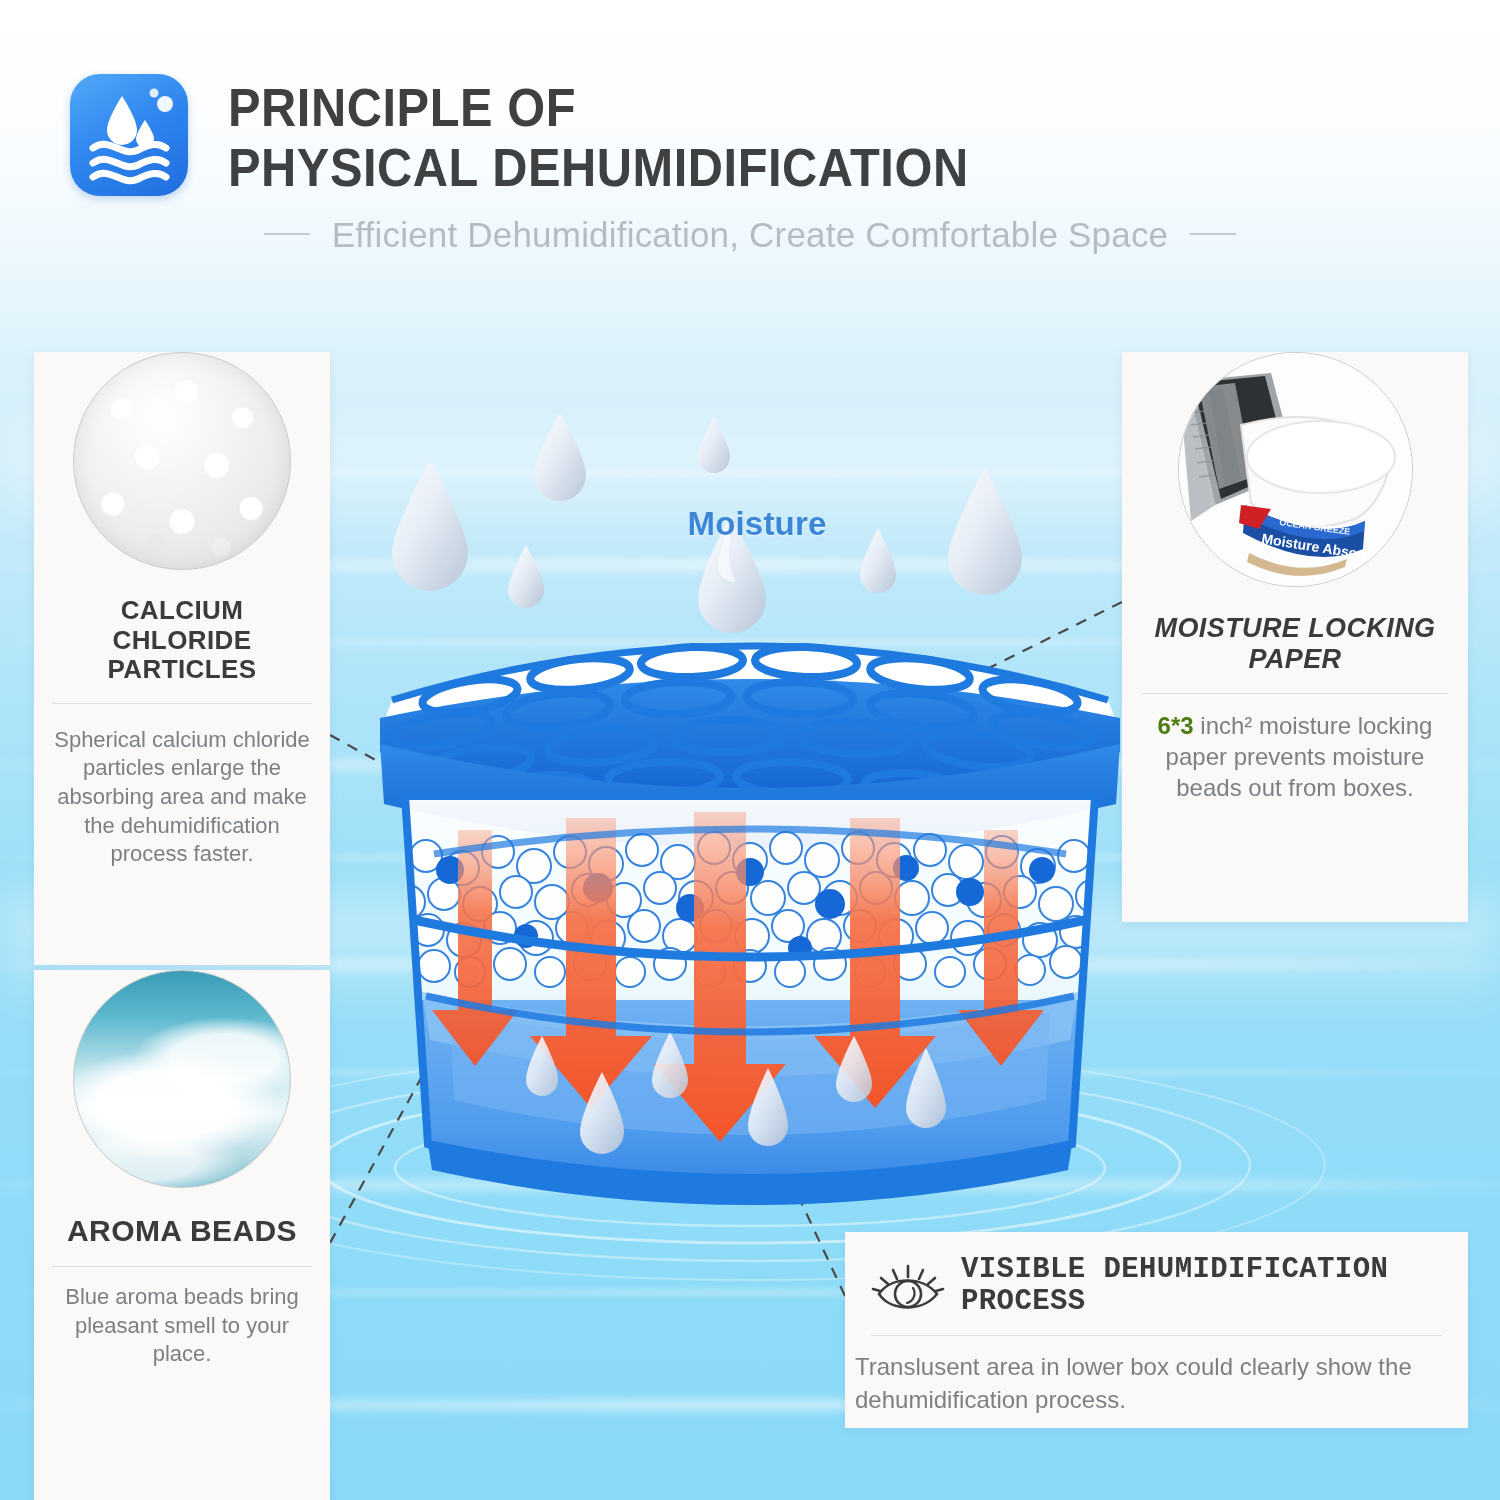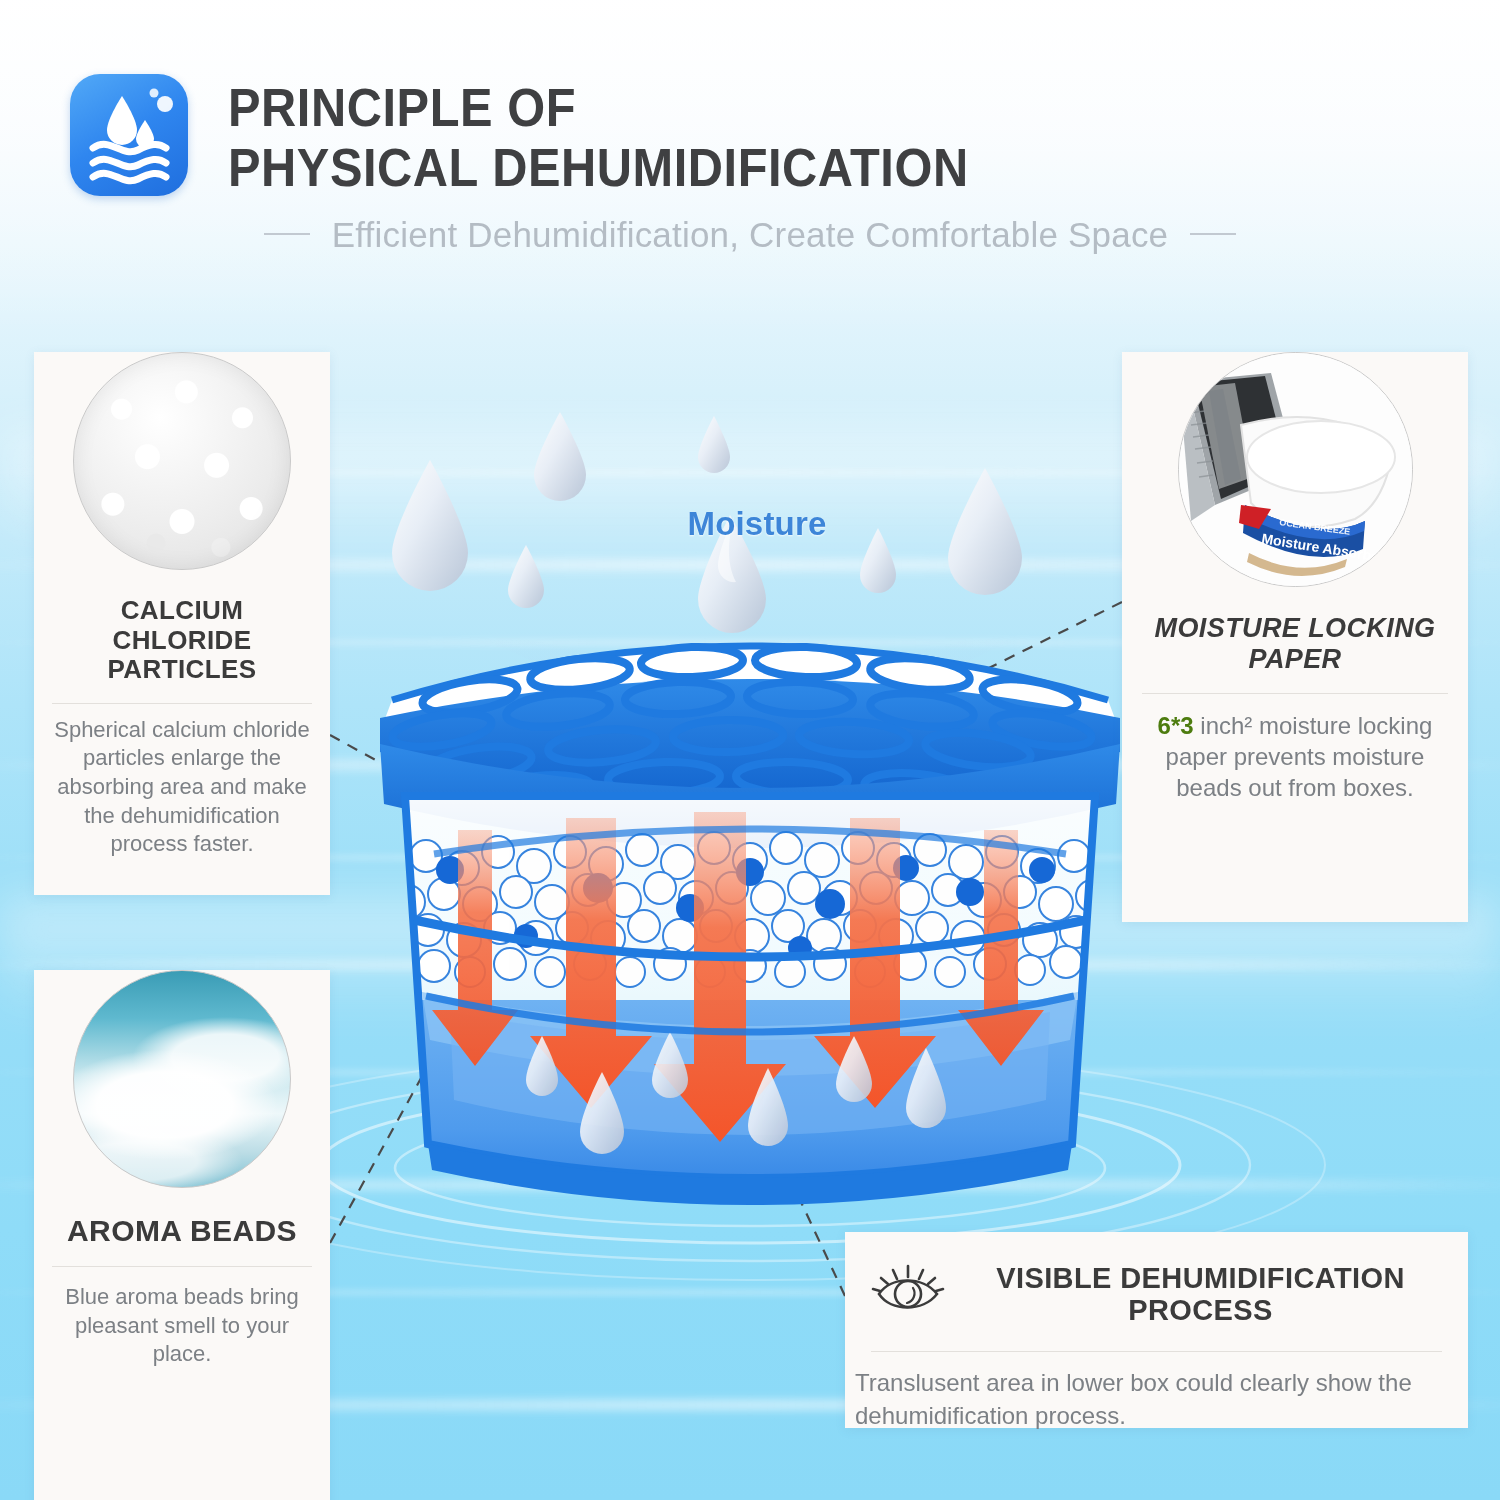--- a/index.html
+++ b/index.html
@@ -48,21 +48,21 @@
   .card{position:absolute;background:#fbf9f7;box-shadow:0 2px 10px rgba(70,120,160,.10);}
   .card .thumb{position:relative;margin:0 auto;border-radius:50%;overflow:hidden;
     border:1px solid #c9c9c9;}
   .card h3{margin:0;text-align:center;color:#3b3b3b;font-weight:bold;
     letter-spacing:.4px;line-height:1.14;}
   .rule{height:1px;background:#e3e0dc;}
   .card p{margin:0;text-align:center;color:#7c8085;line-height:1.3;}
   .card p b{color:#4d7c0f;font-weight:bold;}
 
   
-  #card-ccp{left:34px;top:352px;width:296px;height:543px;}
+  #card-ccp{left:34px;top:352px;width:296px;height:613px;}
   #card-ab {left:34px;top:970px;width:296px;height:583px;}
   #card-mlp{left:1122px;top:352px;width:346px;height:570px;}
   #card-vdp{left:845px;top:1232px;width:623px;height:196px;}
 
   
   .thumb-ccp{width:216px;height:216px;margin-top:24px;
     background:
       radial-gradient(circle at 22% 26%, #fff 0 10px, rgba(0,0,0,0) 11px),
       radial-gradient(circle at 52% 18%, #fff 0 11px, rgba(0,0,0,0) 12px),
       radial-gradient(circle at 78% 30%, #fff 0 10px, rgba(0,0,0,0) 11px),
@@ -376,21 +376,21 @@
 
         <path d="M98 744 Q420 812 742 744 L738 770 Q420 840 102 770 Z" fill="#1f7ae0"></path>
       </g>
     </svg>
   </div>
 
   <div class="card" id="card-ccp">
     <div class="thumb thumb-ccp"></div>
     <h3 style="margin:26px 22px 0;font-size:26px;">CALCIUM CHLORIDE PARTICLES</h3>
     <div class="rule" style="margin:18px 18px 0;"></div>
-    <p style="margin:12px 20px 0;font-size:22px;">Spherical calcium chloride particles enlarge the absorbing area and make the dehumidification process faster.</p>
+    <p style="margin:22px 20px 0;font-size:22px;">Spherical calcium chloride particles enlarge the absorbing area and make the dehumidification process faster.</p>
   </div>
 
   <div class="card" id="card-ab">
     <div class="thumb thumb-ab"></div>
     <h3 style="margin:26px 14px 0;font-size:30px;">AROMA BEADS</h3>
     <div class="rule" style="margin:18px 18px 0;"></div>
     <p style="margin:16px 20px 0;font-size:22px;">Blue aroma beads bring pleasant smell to your place.</p>
   </div>
 
   <div class="card" id="card-mlp">
@@ -437,19 +437,19 @@
           <path d="M42 30 a10 10 0 0 1 -6 15" stroke-width="2.2"></path>
           <line x1="37" y1="8" x2="37" y2="19"></line>
           <line x1="22" y1="12" x2="26" y2="21"></line>
           <line x1="52" y1="12" x2="48" y2="21"></line>
           <line x1="10" y1="20" x2="17" y2="26"></line>
           <line x1="64" y1="20" x2="57" y2="26"></line>
           <line x1="2" y1="31" x2="9" y2="33"></line>
           <line x1="72" y1="31" x2="65" y2="33"></line>
         </g>
       </svg>
-      <h3 style="text-align:center;font-size:29px;margin:8px;line-height:1.12;">VISIBLE DEHUMIDIFICATION PROCESS</h3>
+      <h3 style="text-align:left;font-size:29px;margin:0;line-height:1.12;font-family:Liberation Mono, monospace;">VISIBLE DEHUMIDIFICATION PROCESS</h3>
     </div>
     <div class="rule" style="margin:16px 26px 0;"></div>
     <p style="margin:14px 10px 0;font-size:24px;text-align:left;line-height:1.38;">Translusent area in lower box could clearly show the dehumidification process.</p>
   </div>
 
 </div>
 
 </body></html>

